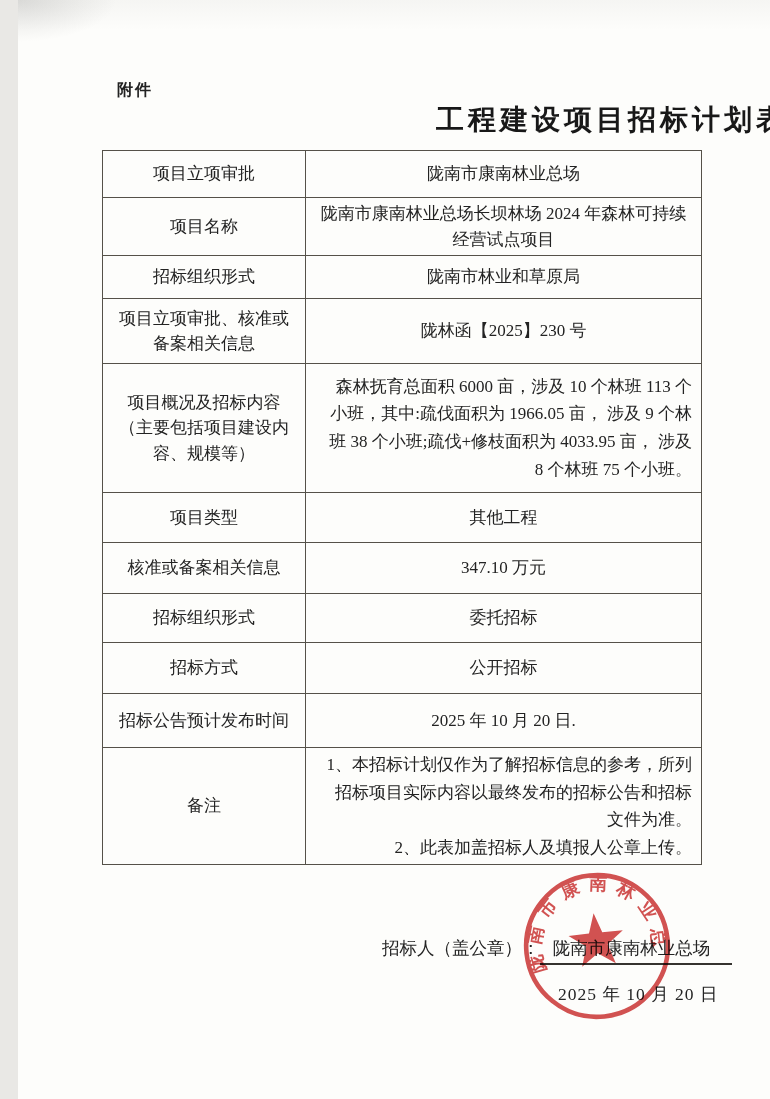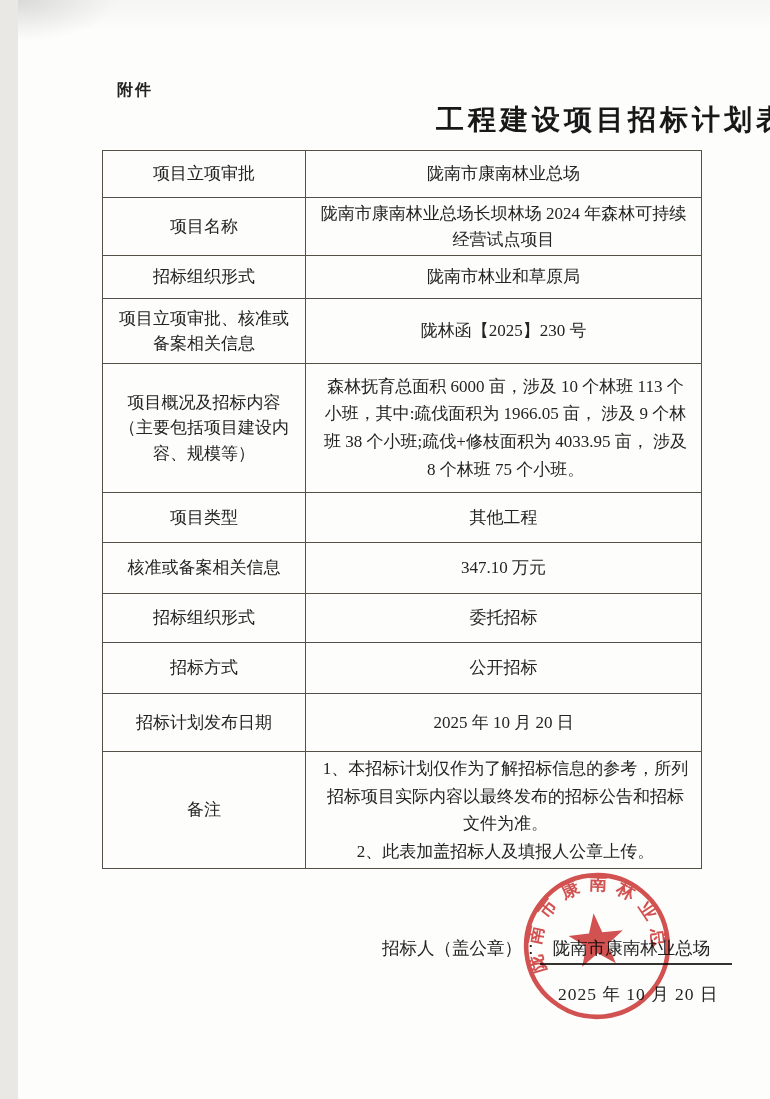--- a/index.html
+++ b/index.html
@@ -31,21 +31,21 @@
     border-collapse:collapse;table-layout:fixed;
   }
   table.plan td{
     border:1.6px solid #555149;
     font-size:17px;line-height:1.5;color:#232323;
     padding:3px 8px;vertical-align:middle;
     overflow:hidden;
   }
   td.lbl{width:186px;text-align:center;}
   td.val{text-align:center;white-space:pre-line;}
-  td.val.left{text-align:center;padding-left:13px;padding-right:9px;line-height:1.62;}
+  td.val.left{text-align:right;padding-left:13px;padding-right:9px;line-height:1.62;}
   tr.r0 {height:47px;} tr.r1 {height:53px;} tr.r2 {height:43px;}
   tr.r3 {height:65px;} tr.r4 {height:129px;} tr.r5 {height:50px;}
   tr.r6 {height:51px;} tr.r7 {height:49px;padding-left:44px;} tr.r8 {height:51px;}
   tr.r9 {height:54px;} tr.r10{height:58px;} tr.r11{height:97px;}
   .sig-row{
     position:absolute;left:364px;top:936px;
     display:flex;align-items:flex-start;font-size:17.5px;color:#242424;
   }
   .sig-name{
     border-bottom:2px solid #35332f;
@@ -105,23 +105,23 @@
       <td class="val">347.10 万元</td>
     </tr>
     <tr class="r7">
       <td class="lbl">招标组织形式</td>
       <td class="val">委托招标</td>
     </tr>
     <tr class="r8">
       <td class="lbl">招标方式</td>
       <td class="val">公开招标</td>
     </tr>
-    <tr class="r10">
-      <td class="lbl">招标计划发布日期</td>
-      <td class="val">2025 年 10 月 20 日</td>
+    <tr class="r9">
+      <td class="lbl">招标公告预计发布时间</td>
+      <td class="val">2025 年 10 月 20 日.</td>
     </tr>
     <tr class="r11">
       <td class="lbl">备注</td>
       <td class="val left">1、本招标计划仅作为了解招标信息的参考，所列招标项目实际内容以最终发布的招标公告和招标文件为准。
 2、此表加盖招标人及填报人公章上传。</td>
     </tr>
   </tbody>
     </table>
 
   <div class="sig-row">

